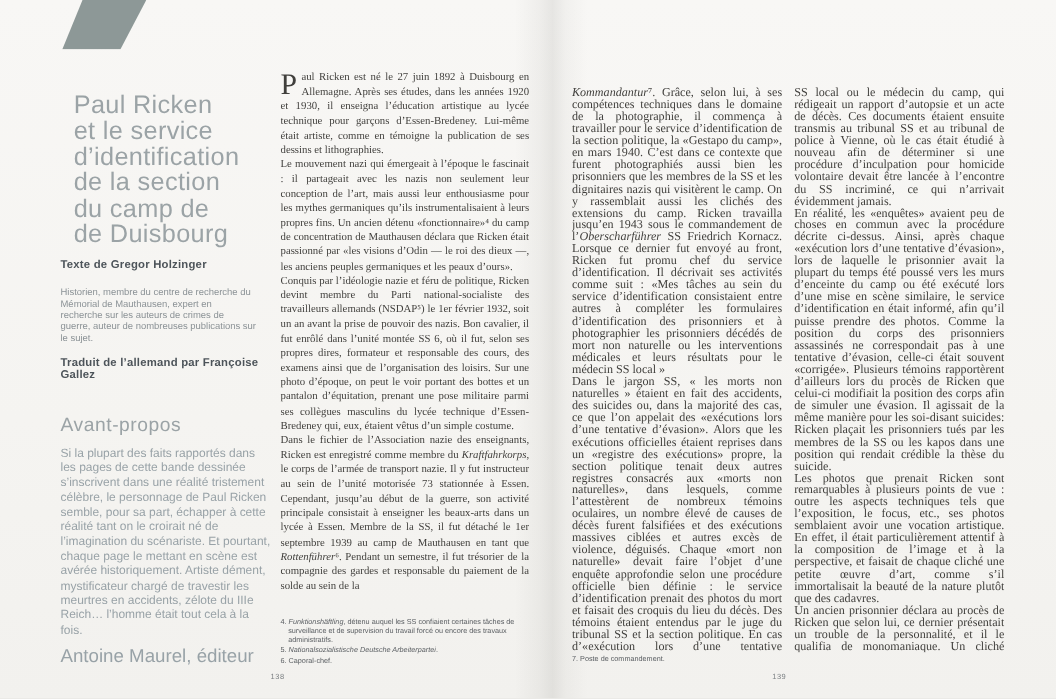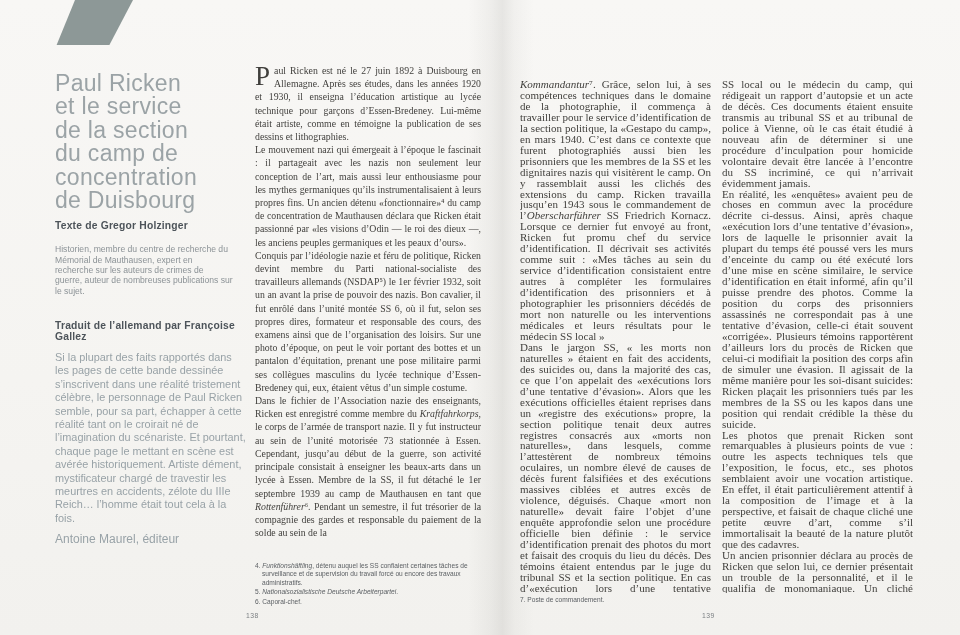--- a/index.html
+++ b/index.html
@@ -36,34 +36,34 @@
   }
   .byline,.translation{
     font-family:"Liberation Sans","DejaVu Sans",sans-serif;
     font-weight:700;font-size:10.3px;letter-spacing:0.2px;color:#4d545a;
   }
   .byline{margin-top:8px;}
   .bio{
     font-family:"Liberation Sans","DejaVu Sans",sans-serif;
     font-size:8.6px;line-height:10.3px;color:#8b9296;margin-top:13px;width:178px;
   }
-  .translation{margin-top:24px;}
+  .translation{margin-top:13px;}
   .preface-heading{
     font-family:"Liberation Sans","DejaVu Sans",sans-serif;
     font-weight:400;font-size:17.5px;letter-spacing:0.5px;color:var(--title-gray);
     margin-top:29px;
   }
   .preface-body{
     font-family:"Liberation Sans","DejaVu Sans",sans-serif;
     font-size:10.9px;line-height:13.4px;color:var(--preface-gray);
     margin-top:9px;width:192px;
   }
   .signature{
     font-family:"Liberation Sans","DejaVu Sans",sans-serif;
-    font-size:12px;color:var(--preface-gray);margin-top:7px;
+    font-size:17px;color:var(--preface-gray);margin-top:7px;
   }
   
   .col-main{
     position:absolute;left:255px;top:64px;width:226px;max-height:498px;overflow:hidden;
     font-size:9.8px;line-height:13.2px;color:var(--body-ink);text-align:justify;
   }
   .col-main p{margin:0;}
   .dropcap{
     float:left;font-size:27px;line-height:23px;padding:1px 4px 0 0;color:var(--body-ink);
   }
@@ -97,31 +97,32 @@
 </style>
 </head>
 <body>
 
 <div class="spread">
 
   <div class="accent"></div>
   <div class="gutter"></div>
 
   <div class="left-col">
-    <h1 class="doc-title" style="margin:0;">
+    <h1 class="doc-title" style="margin:12px;">
       <span style="display:block">Paul Ricken</span>
       <span style="display:block">et le service</span>
+      <span style="display:block">d’identification</span>
       <span style="display:block">de la section</span>
       <span style="display:block">du camp de</span>
-      <span style="display:block">concentration</span>
       <span style="display:block">de Duisbourg</span>
     </h1>
     <div class="byline">Texte de Gregor Holzinger</div>
     <div class="bio">Historien, membre du centre de recherche du Mémorial de Mauthausen, expert en recherche sur les auteurs de crimes de guerre, auteur de nombreuses publications sur le sujet.</div>
     <div class="translation">Traduit de l’allemand par Françoise Gallez</div>
+    <div class="preface-heading">Avant-propos</div>
     <div class="preface-body">Si la plupart des faits rapportés dans les pages de cette bande dessinée s’inscrivent dans une réalité tristement célèbre, le personnage de Paul Ricken semble, pour sa part, échapper à cette réalité tant on le croirait né de l’imagination du scénariste. Et pourtant, chaque page le mettant en scène est avérée historiquement. Artiste dément, mystificateur chargé de travestir les meurtres en accidents, zélote du IIIe Reich… l’homme était tout cela à la fois.</div>
     <div class="signature">Antoine Maurel, éditeur</div>
   </div>
 
   <div class="col-main">
     <p><span class="dropcap">P</span><span>aul Ricken est né le 27 juin 1892 à Duisbourg en Allemagne. Après ses études, dans les années 1920 et 1930, il enseigna l’éducation artistique au lycée technique pour garçons d’Essen-Bredeney. Lui-même était artiste, comme en témoigne la publication de ses dessins et lithographies.</span></p>
     <p>Le mouvement nazi qui émergeait à l’époque le fascinait : il partageait avec les nazis non seulement leur conception de l’art, mais aussi leur enthousiasme pour les mythes germaniques qu’ils instrumentalisaient à leurs propres fins. Un ancien détenu «fonctionnaire»⁴ du camp de concentration de Mauthausen déclara que Ricken était passionné par «les visions d’Odin — le roi des dieux —, les anciens peuples germaniques et les peaux d’ours».</p>
     <p>Conquis par l’idéologie nazie et féru de politique, Ricken devint membre du Parti national-socialiste des travailleurs allemands (NSDAP⁵) le 1er février 1932, soit un an avant la prise de pouvoir des nazis. Bon cavalier, il fut enrôlé dans l’unité montée SS 6, où il fut, selon ses propres dires, formateur et responsable des cours, des examens ainsi que de l’organisation des loisirs. Sur une photo d’époque, on peut le voir portant des bottes et un pantalon d’équitation, prenant une pose militaire parmi ses collègues masculins du lycée technique d’Essen-Bredeney qui, eux, étaient vêtus d’un simple costume.</p>
     <p>Dans le fichier de l’Association nazie des enseignants, Ricken est enregistré comme membre du <i>Kraftfahrkorps</i>, le corps de l’armée de transport nazie. Il y fut instructeur au sein de l’unité motorisée 73 stationnée à Essen. Cependant, jusqu’au début de la guerre, son activité principale consistait à enseigner les beaux-arts dans un lycée à Essen. Membre de la SS, il fut détaché le 1er septembre 1939 au camp de Mauthausen en tant que <i>Rottenführer</i>⁶. Pendant un semestre, il fut trésorier de la compagnie des gardes et responsable du paiement de la solde au sein de la</p>
   </div>

